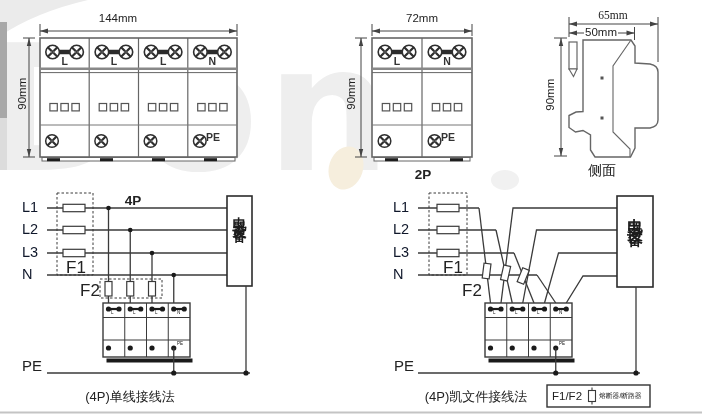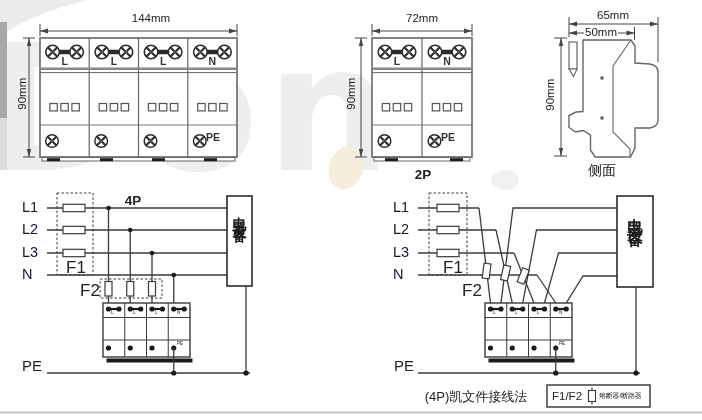--- a/index.html
+++ b/index.html
@@ -316,54 +316,55 @@
       <circle cx="636" cy="373" r="2.6" fill="#1a1a1a" stroke="none"></circle>
 
       <rect x="547" y="385" width="103" height="22" fill="#fff" stroke="#333" stroke-width="1.4"></rect>
       <g>
         <line x1="592" y1="387.5" x2="592" y2="404.5" stroke-width="1.1"></line>
         <rect x="588.5" y="390.5" width="7" height="11" fill="#fff" stroke-width="1.1"></rect>
       </g>
     </g>
   </svg>
 
-  <div class="lbl dim" style="left:124px;top:13px;width:54px;">144mm</div>
+  <div class="lbl dim" style="left:91px;top:13px;width:54px;">144mm</div>
   <div class="lbl dim rot" style="left:3px;top:88px;width:40px;">90mm</div>
   <div class="lbl term" style="left:54.6px;top:56px;">L</div>
   <div class="lbl term" style="left:103.9px;top:56px;">L</div>
   <div class="lbl term" style="left:153.1px;top:56px;">L</div>
   <div class="lbl term" style="left:202.4px;top:56px;">N</div>
   <div class="lbl" style="left:206px;top:132px;font-size:10.5px;font-weight:bold;color:#333;">PE</div>
   <div class="lbl cap" style="left:103px;top:168px;width:60px;font-size:13.5px;font-weight:600;margin-top:26px;">4P</div>
 
   <div class="lbl dim" style="left:398px;top:13px;width:48px;">72mm</div>
   <div class="lbl dim rot" style="left:332px;top:88px;width:40px;">90mm</div>
   <div class="lbl term" style="left:387px;top:56px;">L</div>
   <div class="lbl term" style="left:437px;top:56px;">N</div>
   <div class="lbl" style="left:441px;top:132px;font-size:10.5px;font-weight:bold;color:#333;">PE</div>
   <div class="lbl cap" style="left:393px;top:168px;width:60px;font-size:13.5px;font-weight:600;">2P</div>
 
-  <div class="lbl dim" style="left:590px;top:10px;width:46px;">65mm</div>
+  <div class="lbl dim" style="left:590px;top:10px;width:46px;font-family:Liberation Serif, serif;">65mm</div>
   <div class="lbl dim" style="left:580px;top:27px;width:42px;"><span class="dim-bg">50mm</span></div>
   <div class="lbl dim rot" style="left:531px;top:89px;width:40px;">90mm</div>
   <div class="lbl cap" style="left:572px;top:163px;width:60px;font-size:14px;">侧面</div>
 
   <div class="lbl phase" style="left:22px;top:200px;">L1</div>
   <div class="lbl phase" style="left:22px;top:222px;">L2</div>
   <div class="lbl phase" style="left:22px;top:245px;">L3</div>
   <div class="lbl phase" style="left:22px;top:267px;">N</div>
   <div class="lbl pe" style="left:22px;top:358px;">PE</div>
   <div class="lbl fuse-lbl" style="left:66px;top:259px;">F1</div>
   <div class="lbl fuse-lbl" style="left:80px;top:282px;">F2</div>
   <div class="vtext" style="left:227px;top:196px;width:25px;height:90px;font-size:14px;letter-spacing:4px;line-height:25px;padding-top:10px;box-sizing:border-box;">电器设备</div>
   <div class="lbl tiny" style="left:111px;top:311px;">L</div>
   <div class="lbl tiny" style="left:133px;top:311px;">L</div>
   <div class="lbl tiny" style="left:155px;top:311px;">L</div>
   <div class="lbl tiny" style="left:177px;top:311px;">N</div>
   <div class="lbl tiny" style="left:177px;top:342px;">PE</div>
+  <div class="lbl cap" style="left:55px;top:390px;width:150px;font-size:13px;">(4P)单线接线法</div>
 
   <div class="lbl phase" style="left:393px;top:200px;">L1</div>
   <div class="lbl phase" style="left:393px;top:222px;">L2</div>
   <div class="lbl phase" style="left:393px;top:245px;">L3</div>
   <div class="lbl phase" style="left:393px;top:267px;">N</div>
   <div class="lbl pe" style="left:394px;top:358px;">PE</div>
   <div class="lbl fuse-lbl" style="left:443px;top:259px;">F1</div>
   <div class="lbl fuse-lbl" style="left:462px;top:282px;">F2</div>
   <div class="vtext" style="left:617px;top:196px;width:36px;height:91px;font-size:15.5px;letter-spacing:5px;line-height:36px;padding-top:9px;box-sizing:border-box;">电器设备</div>
   <div class="lbl tiny" style="left:493px;top:311px;">L</div>

